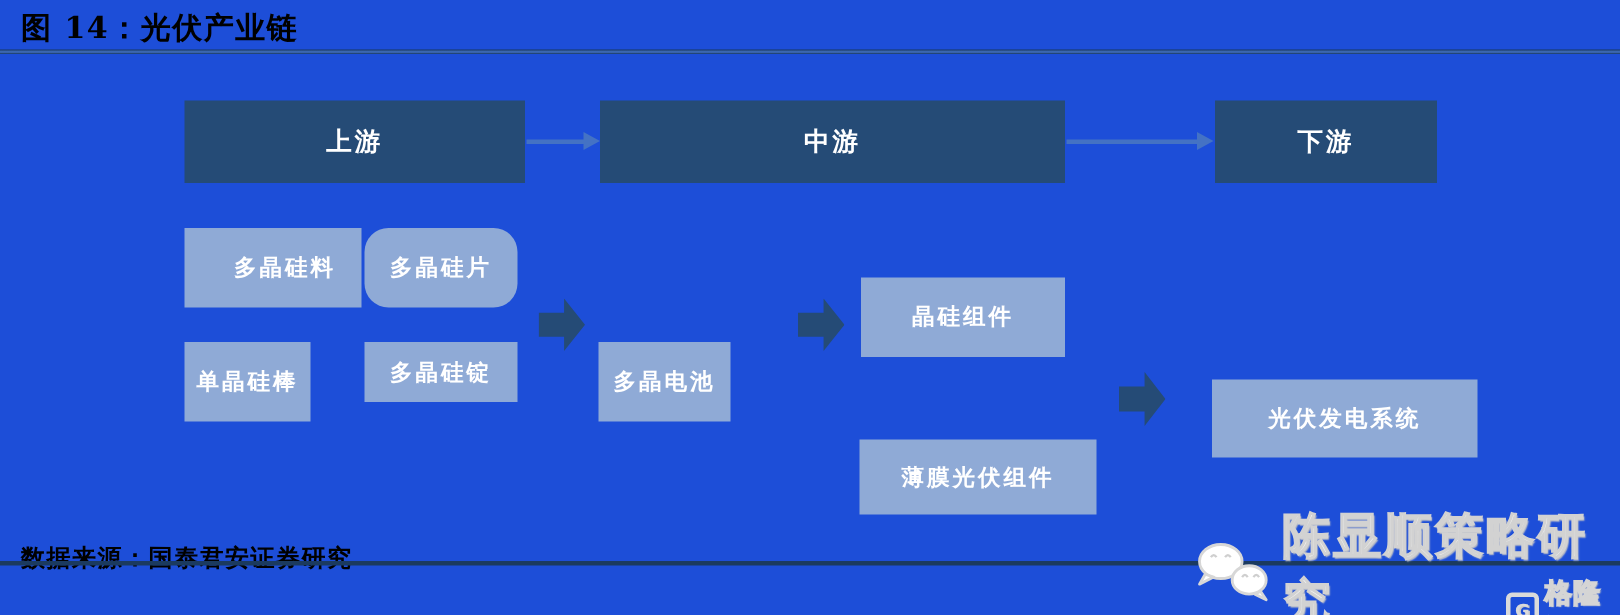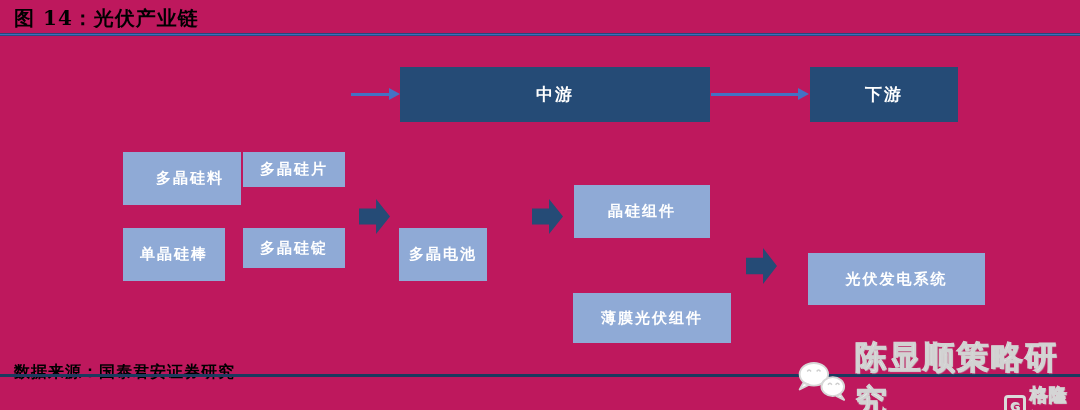--- a/index.html
+++ b/index.html
@@ -1,16 +1,16 @@
 <!DOCTYPE html>
 <html><head>
 <meta charset="utf-8">
 <style>
   html,body{margin:0;padding:0;background:#fff;}
-  .canvas{position:relative;width:1080px;height:410px;background:#be185d;overflow:hidden;
+  .canvas{position:relative;width:1080px;height:410px;background:#1d4ed8;overflow:hidden;
           font-family:"DejaVu Sans","Liberation Sans",sans-serif;}
 
   
   .fig-title{position:absolute;left:14px;top:5px;font-family:"DejaVu Serif","Liberation Serif",serif;
              font-weight:bold;font-size:20px;color:#000;white-space:pre;letter-spacing:1px;}
   .rule-top{position:absolute;left:0;top:33px;width:1080px;height:3px;
             background:linear-gradient(180deg,#17375E 0%,#4472C4 55%,#17375E 100%);}
 
   
   .stage{position:absolute;top:67px;height:55px;background:#254B76;color:#ffffff;font-weight:bold;
@@ -23,22 +23,22 @@
   .conn{position:absolute;top:93px;height:3px;background:#4472C4;}
   #conn-1{left:351px;width:39px;}
   #conn-2{left:711px;width:88px;}
   .conn .head{position:absolute;right:-10px;top:-5px;width:0;height:0;
               border-left:11px solid #4472C4;border-top:6px solid transparent;border-bottom:6px solid transparent;}
 
   
   .node{position:absolute;background:#8FAAD6;color:#ffffff;font-weight:bold;font-size:15px;
         display:flex;align-items:center;justify-content:center;letter-spacing:2px;}
   #node-poly-material{left:123px;top:152px;width:102px;height:53px;padding-left:16px;}
-  #node-poly-wafer{left:243px;top:152px;width:102px;height:35px;}
-  #node-mono-rod{left:123px;top:228px;width:102px;height:53px;}
+  #node-poly-wafer{left:243px;top:152px;width:102px;height:53px;border-radius:16px;}
+  #node-mono-rod{left:123px;top:228px;width:84px;height:53px;}
   #node-poly-ingot{left:243px;top:228px;width:102px;height:40px;}
   #node-mono-cell{left:399px;top:152px;width:106px;height:53px;}
   #node-poly-cell{left:399px;top:228px;width:88px;height:53px;}
   #node-crystal-module{left:574px;top:185px;width:136px;height:53px;}
   #node-thinfilm-module{left:573px;top:293px;width:158px;height:50px;}
   #node-pv-system{left:808px;top:253px;width:177px;height:52px;}
 
   
   .block-arrow{position:absolute;background:#254B76;
                clip-path:polygon(0 27%,55% 27%,55% 0,100% 50%,55% 100%,55% 73%,0 73%);}
@@ -63,20 +63,23 @@
             -webkit-text-stroke:1px #d5d5d5;text-shadow:1px 1px 1px #c6c6c6;}
 </style>
 </head>
 <body>
 
 <div class="canvas">
 
   <div class="fig-title">图 14：光伏产业链</div>
   <div class="rule-top"></div>
 
+  <div class="stage" id="stage-upstream">
+    <span>上游</span>
+  </div>
   <div class="stage" id="stage-midstream">
     <span>中游</span>
   </div>
   <div class="stage" id="stage-downstream">
     <span>下游</span>
   </div>
 
   <div class="conn" id="conn-1">
     <span class="head"></span>
   </div>

